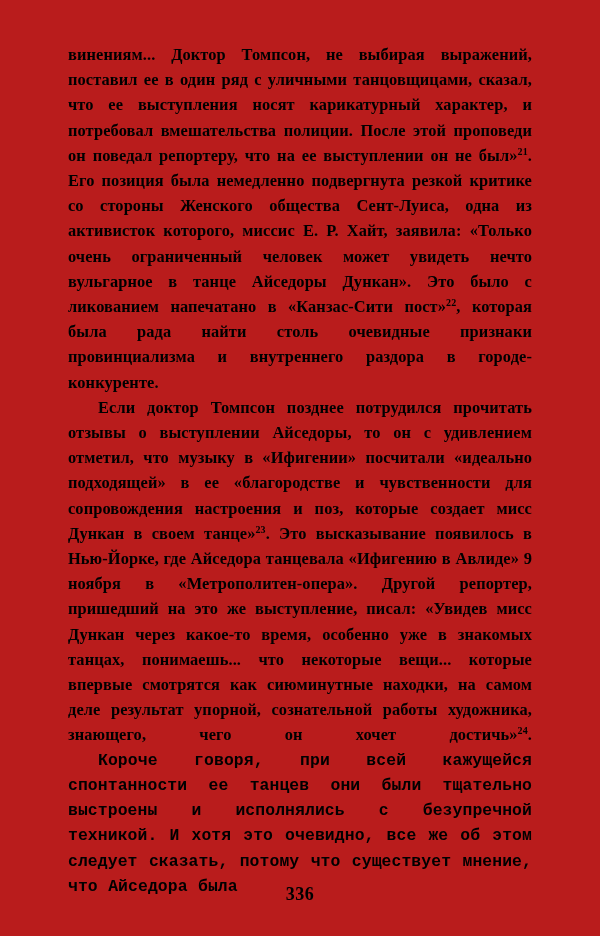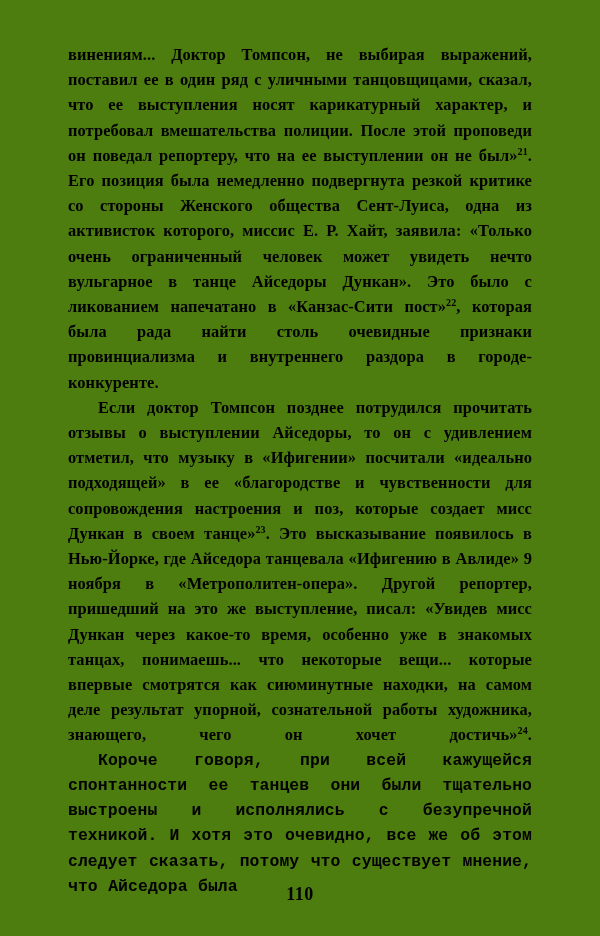--- a/index.html
+++ b/index.html
@@ -14,21 +14,21 @@
     overflow: hidden;
     font-family: "Liberation Serif", serif;
     color: #000000;
   }
   .page {
     position: absolute;
     left: 0;
     top: 0;
     width: 600px;
     height: 936px;
-    background: #4d7c0f;
+    background: #b91c1c;
   }
   .textblock {
     position: absolute;
     left: 68px;
     top: 42px;
     width: 464px;
   }
   p.para {
     margin: 0;
     font-size: 16.4px;
@@ -71,15 +71,15 @@
 <body>
 
 <div class="page">
 
   <div class="textblock">
     <p class="para" id="para-1">винениям... Доктор Томпсон, не выбирая выражений, поставил ее в один ряд с уличными танцовщицами, сказал, что ее выступления носят карикатурный характер, и потребовал вмешательства полиции. После этой проповеди он поведал репортеру, что на ее выступлении он не был»<sup class="note">21</sup>. Его позиция была немедленно подвергнута резкой критике со стороны Женского общества Сент-Луиса, одна из активисток которого, миссис Е. Р. Хайт, заявила: «Только очень ограниченный человек может увидеть нечто вульгарное в танце Айседоры Дункан». Это было с ликованием напечатано в «Канзас-Сити пост»<sup class="note">22</sup>, которая была рада найти столь очевидные признаки провинциализма и внутреннего раздора в городе-конкуренте.</p>
     <p class="para indent" id="para-2">Если доктор Томпсон позднее потрудился прочитать отзывы о выступлении Айседоры, то он с удивлением отметил, что музыку в «Ифигении» посчитали «идеально подходящей» в ее «благородстве и чувственности для сопровождения настроения и поз, которые создает мисс Дункан в своем танце»<sup class="note">23</sup>. Это высказывание появилось в Нью-Йорке, где Айседора танцевала «Ифигению в Авлиде» 9 ноября в «Метрополитен-опера». Другой репортер, пришедший на это же выступление, писал: «Увидев мисс Дункан через какое-то время, особенно уже в знакомых танцах, понимаешь... что некоторые вещи... которые впервые смотрятся как сиюминутные находки, на самом деле результат упорной, сознательной работы художника, знающего, чего он хочет достичь»<sup class="note">24</sup>.</p>
     <p class="para indent last-left" id="para-3">Короче говоря, при всей кажущейся спонтанности ее танцев они были тщательно выстроены и исполнялись с безупречной техникой. И хотя это очевидно, все же об этом следует сказать, потому что существует мнение, что Айседора была</p>
   </div>
 
-  <div class="pagenum">110</div>
+  <div class="pagenum">336</div>
 
 </div>
 
 </body></html>

